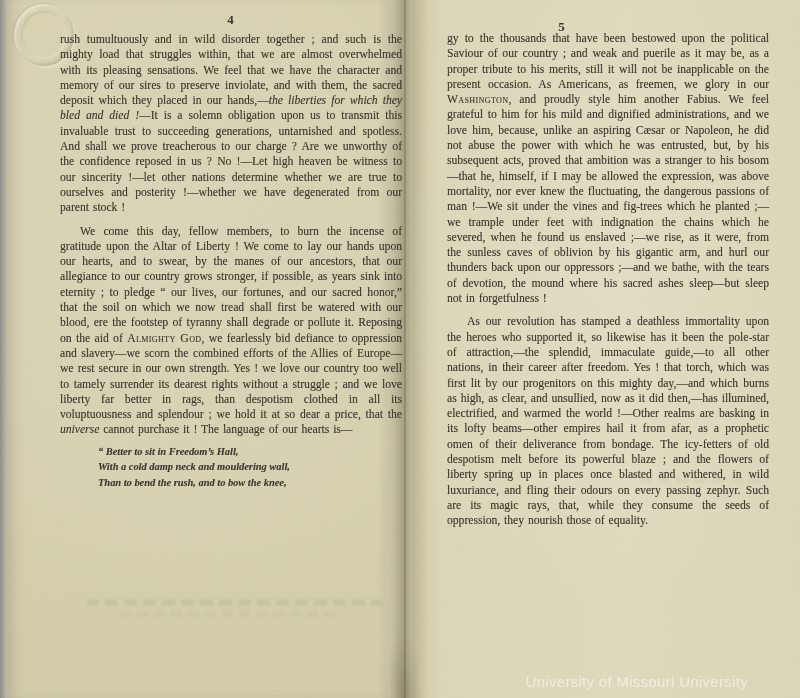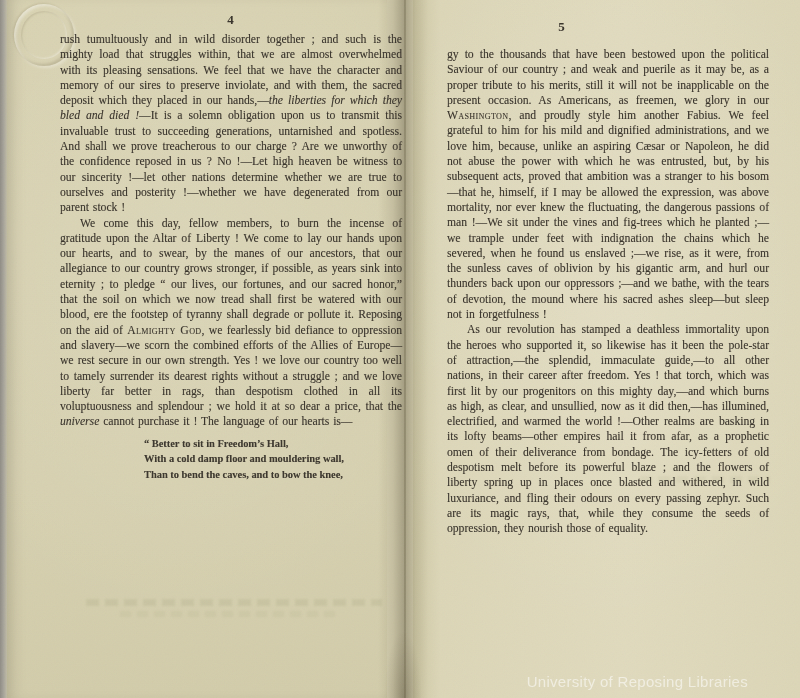--- a/index.html
+++ b/index.html
@@ -49,30 +49,30 @@
   
   .page-num{position:absolute;text-align:center;font-size:13px;font-weight:bold;
     color:#37322a;letter-spacing:1px;}
   .page-num.left{left:60px;top:12px;width:342px;}
   .page-num.right{left:447px;top:19px;width:230px;}
 
   
   .text-col{position:absolute;color:#37322a;
     text-shadow:0.3px 0.3px 0 rgba(55,48,38,0.30);}
   .text-col.left{left:60px;top:32px;width:342px;}
-  .text-col.right{left:447px;top:47px;width:322px;}
+  .text-col.right{left:447px;top:31px;width:322px;}
 
   p.para{margin:0;font-size:11.6px;line-height:15.3px;text-align:justify;word-spacing:1px;}
-  p.para.indent{text-indent:20px;}
+  p.para.indent{text-indent:20px;margin-top:8px;}
   .seg-normal{}
   .seg-italic{font-style:italic;}
   .seg-smallcaps{font-variant:small-caps;letter-spacing:0.4px;}
 
-  .verse{margin:6px 0 5px 84px;font-size:10.4px;line-height:15.6px;font-weight:700;
-    color:#3a352c;text-align:left;}
+  .verse{margin:6px 0 5px 38px;font-size:10.4px;line-height:15.6px;font-weight:700;
+    color:#3a352c;text-align:left;font-style:italic;}
   .verse-line{margin:0;}
 
   
   .ghost{position:absolute;opacity:0.16;filter:blur(1px);pointer-events:none;}
   .ghost.g-left{left:86px;top:599px;width:296px;height:7px;
     background:repeating-linear-gradient(90deg, rgba(96,104,58,0.55) 0 13px, rgba(96,104,58,0) 13px 19px);}
   .ghost.g-left2{left:120px;top:611px;width:220px;height:6px;opacity:0.10;
     background:repeating-linear-gradient(90deg, rgba(96,104,58,0.5) 0 11px, rgba(96,104,58,0) 11px 17px);}
   .ghost.g-right{left:640px;top:476px;width:130px;height:7px;opacity:0.10;
     background:repeating-linear-gradient(90deg, rgba(96,104,58,0.5) 0 12px, rgba(96,104,58,0) 12px 18px);}
@@ -98,34 +98,34 @@
   <div class="seal"></div>
 
   <div class="page-num left">4</div>
   <div class="page-num right">5</div>
 
   <div class="text-col left">
       <p class="para"><span class="seg-normal">rush tumultuously and in wild disorder together&nbsp;; and such is the mighty load that struggles within, that we are almost overwhelmed with its pleasing sensations.  We feel that we have the character and memory of our sires to preserve inviolate, and with them, the sacred deposit which they placed in our hands,—</span><span class="seg-italic">the liberties for which they bled and died&nbsp;!</span><span class="seg-normal">—It is a solemn obligation upon us to transmit this invaluable trust to succeeding generations, untarnished and spotless.  And shall we prove treacherous to our charge&nbsp;?  Are we unworthy of the confidence reposed in us&nbsp;?  No&nbsp;!—Let high heaven be witness to our sincerity&nbsp;!—let other nations determine whether we are true to ourselves and posterity&nbsp;!—whether we have degenerated from our parent stock&nbsp;!</span></p>
       <p class="para indent"><span class="seg-normal">We come this day, fellow members, to burn the incense of gratitude upon the Altar of Liberty&nbsp;!  We come to lay our hands upon our hearts, and to swear, by the manes of our ancestors, that our allegiance to our country grows stronger, if possible, as years sink into eternity&nbsp;; to pledge “&nbsp;our lives, our fortunes, and our sacred honor,” that the soil on which we now tread shall first be watered with our blood, ere the footstep of tyranny shall degrade or pollute it.  Reposing on the aid of </span><span class="seg-smallcaps">Almighty God</span><span class="seg-normal">, we fearlessly bid defiance to oppression and slavery—we scorn the combined efforts of the Allies of Europe—we rest secure in our own strength.  Yes&nbsp;! we love our country too well to tamely surrender its dearest rights without a struggle&nbsp;; and we love liberty far better in rags, than despotism clothed in all its voluptuousness and splendour&nbsp;; we hold it at so dear a price, that the </span><span class="seg-italic">universe</span><span class="seg-normal"> cannot purchase it&nbsp;!  The language of our hearts is—</span></p>
       <div class="verse">
         <div class="verse-line">“&nbsp;Better to sit in Freedom’s Hall,</div>
-        <div class="verse-line">With a cold damp floor and mouldering wall,</div>
-        <div class="verse-line">Than to bend the caves, and to bow the knee,</div>
+        <div class="verse-line">With a cold damp neck and mouldering wall,</div>
+        <div class="verse-line">Than to bend the rush, and to bow the knee,</div>
       </div>
     </div>
   <div class="text-col right">
       <p class="para"><span class="seg-normal">gy to the thousands that have been bestowed upon the political Saviour of our country&nbsp;;  and weak and puerile as it may be, as a proper tribute to his merits, still it will not be inapplicable on the present occasion.  As Americans, as freemen, we glory in our </span><span class="seg-smallcaps">Washington</span><span class="seg-normal">, and proudly style him another Fabius.  We feel grateful to him for his mild and dignified administrations, and we love him, because, unlike an aspiring Cæsar or Napoleon, he did not abuse the power with which he was entrusted, but, by his subsequent acts, proved that ambition was a stranger to his bosom—that he, himself, if I may be allowed the expression, was above mortality, nor ever knew the fluctuating, the dangerous passions of man&nbsp;!—We sit under the vines and fig-trees which he planted&nbsp;;—we trample under feet with indignation the chains which he severed, when he found us enslaved&nbsp;;—we rise, as it were, from the sunless caves of oblivion by his gigantic arm, and hurl our thunders back upon our oppressors&nbsp;;—and we bathe, with the tears of devotion, the mound where his sacred ashes sleep—but sleep not in forgetfulness&nbsp;!</span></p>
       <p class="para indent"><span class="seg-normal">As our revolution has stamped a deathless immortality upon the heroes who supported it, so likewise has it been the pole-star of attraction,—the splendid, immaculate guide,—to all other nations, in their career after freedom.  Yes&nbsp;! that torch, which was first lit by our progenitors on this mighty day,—and which burns as high, as clear, and unsullied, now as it did then,—has illumined, electrified, and warmed the world&nbsp;!—Other realms are basking in its lofty beams—other empires hail it from afar, as a prophetic omen of their deliverance from bondage.  The icy-fetters of old despotism melt before its powerful blaze&nbsp;; and the flowers of liberty spring up in places once blasted and withered, in wild luxuriance, and fling their odours on every passing zephyr.  Such are its magic rays, that, while they consume the seeds of oppression, they nourish those of equality.</span></p>
     </div>
 
   <div class="ghost g-left"></div>
   <div class="ghost g-left2"></div>
   <div class="ghost g-right"></div>
 
   <svg class="grain" width="800" height="698" xmlns="http://www.w3.org/2000/svg">
     <filter id="n">
         <feTurbulence type="fractalNoise" baseFrequency="0.9" numOctaves="2"></feTurbulence>
       </filter>
     <rect width="800" height="698" filter="url(#n)"></rect>
   </svg>
 
-  <div class="watermark">University of Reposing Libraries</div>
+  <div class="watermark">University of Missouri University</div>
 </div>
 
 </body></html>

